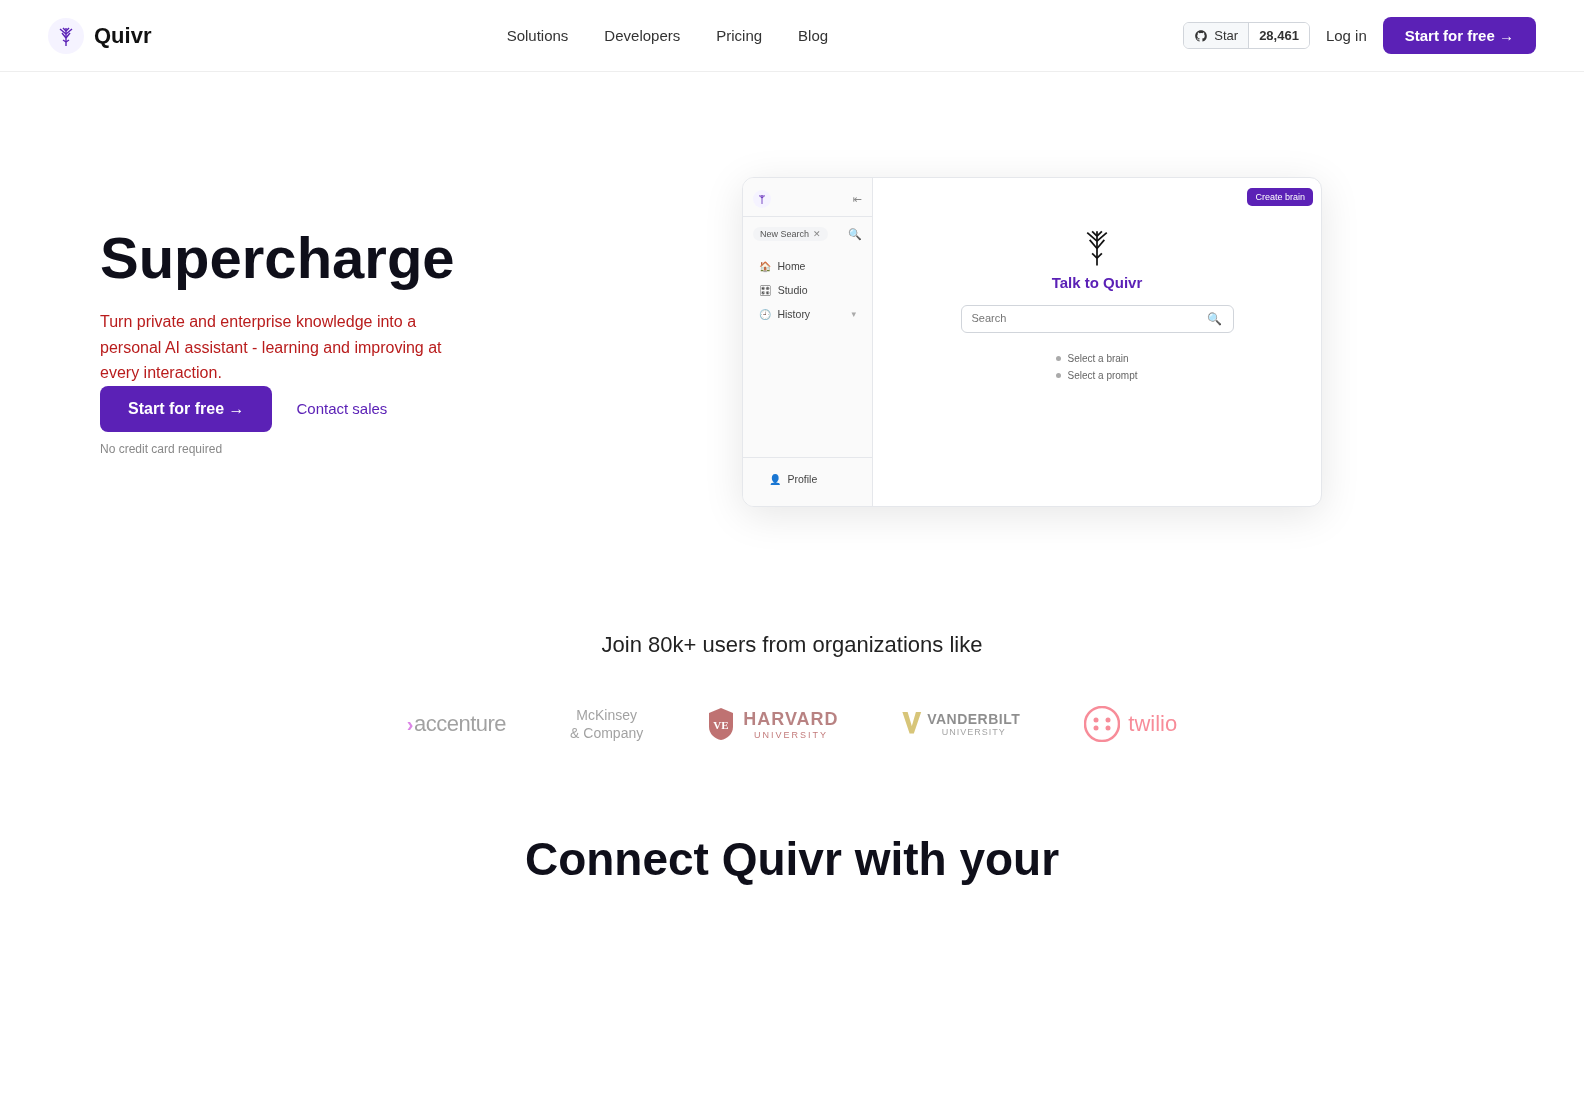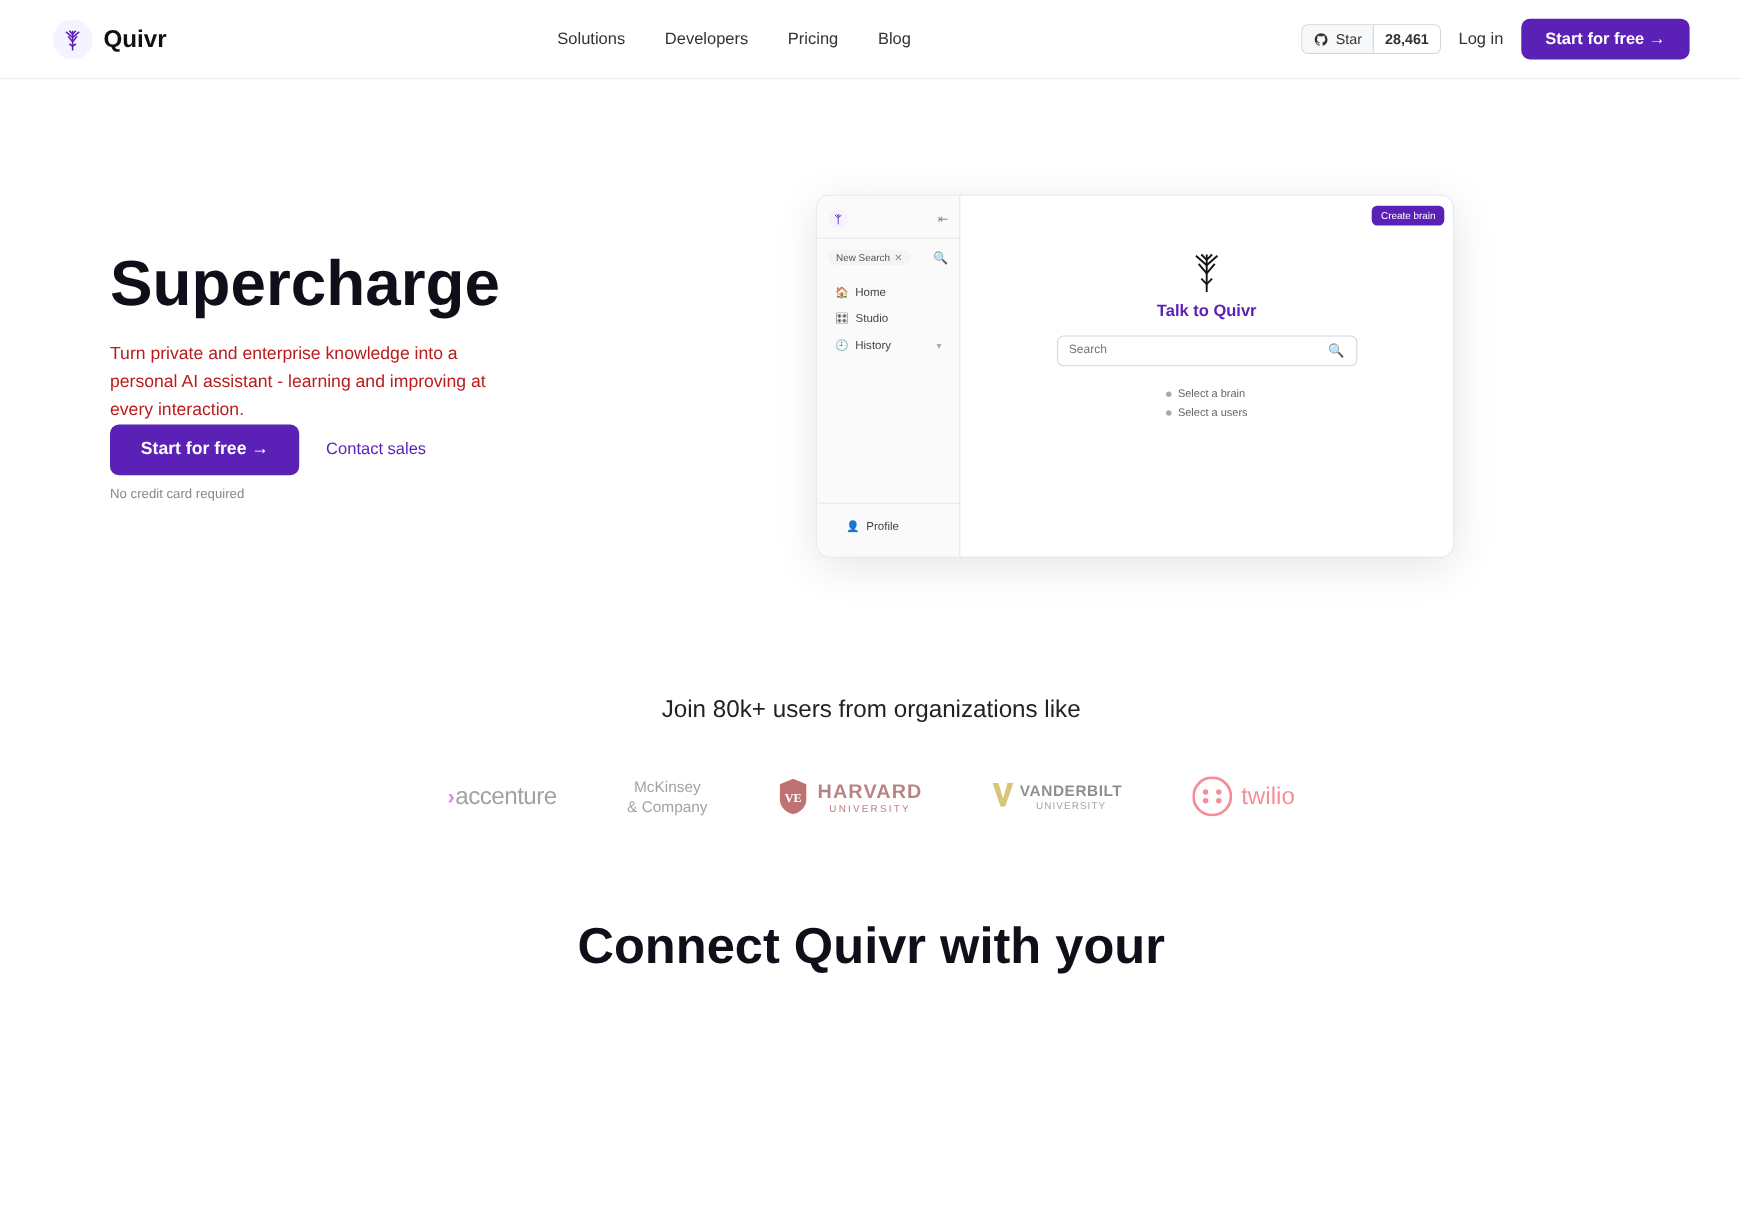--- a/index.html
+++ b/index.html
@@ -243,21 +243,21 @@
             <input type="text" style="pointer-events: none;" placeholder="Search">
             <span class="app-search-icon">🔍</span>
           </div>
           <div class="app-suggestions">
             <div class="app-suggestion">
               <span class="app-suggestion-dot"></span>
               <span>Select a brain</span>
             </div>
             <div class="app-suggestion">
               <span class="app-suggestion-dot"></span>
-              <span>Select a users</span>
+              <span>Select a prompt</span>
             </div>
           </div>
         </div>
       </div>
     </div>
   </div>
 </section>
 
 <section class="social-proof">
   <p class="social-proof-title">Join 80k+ users from organizations like</p>

